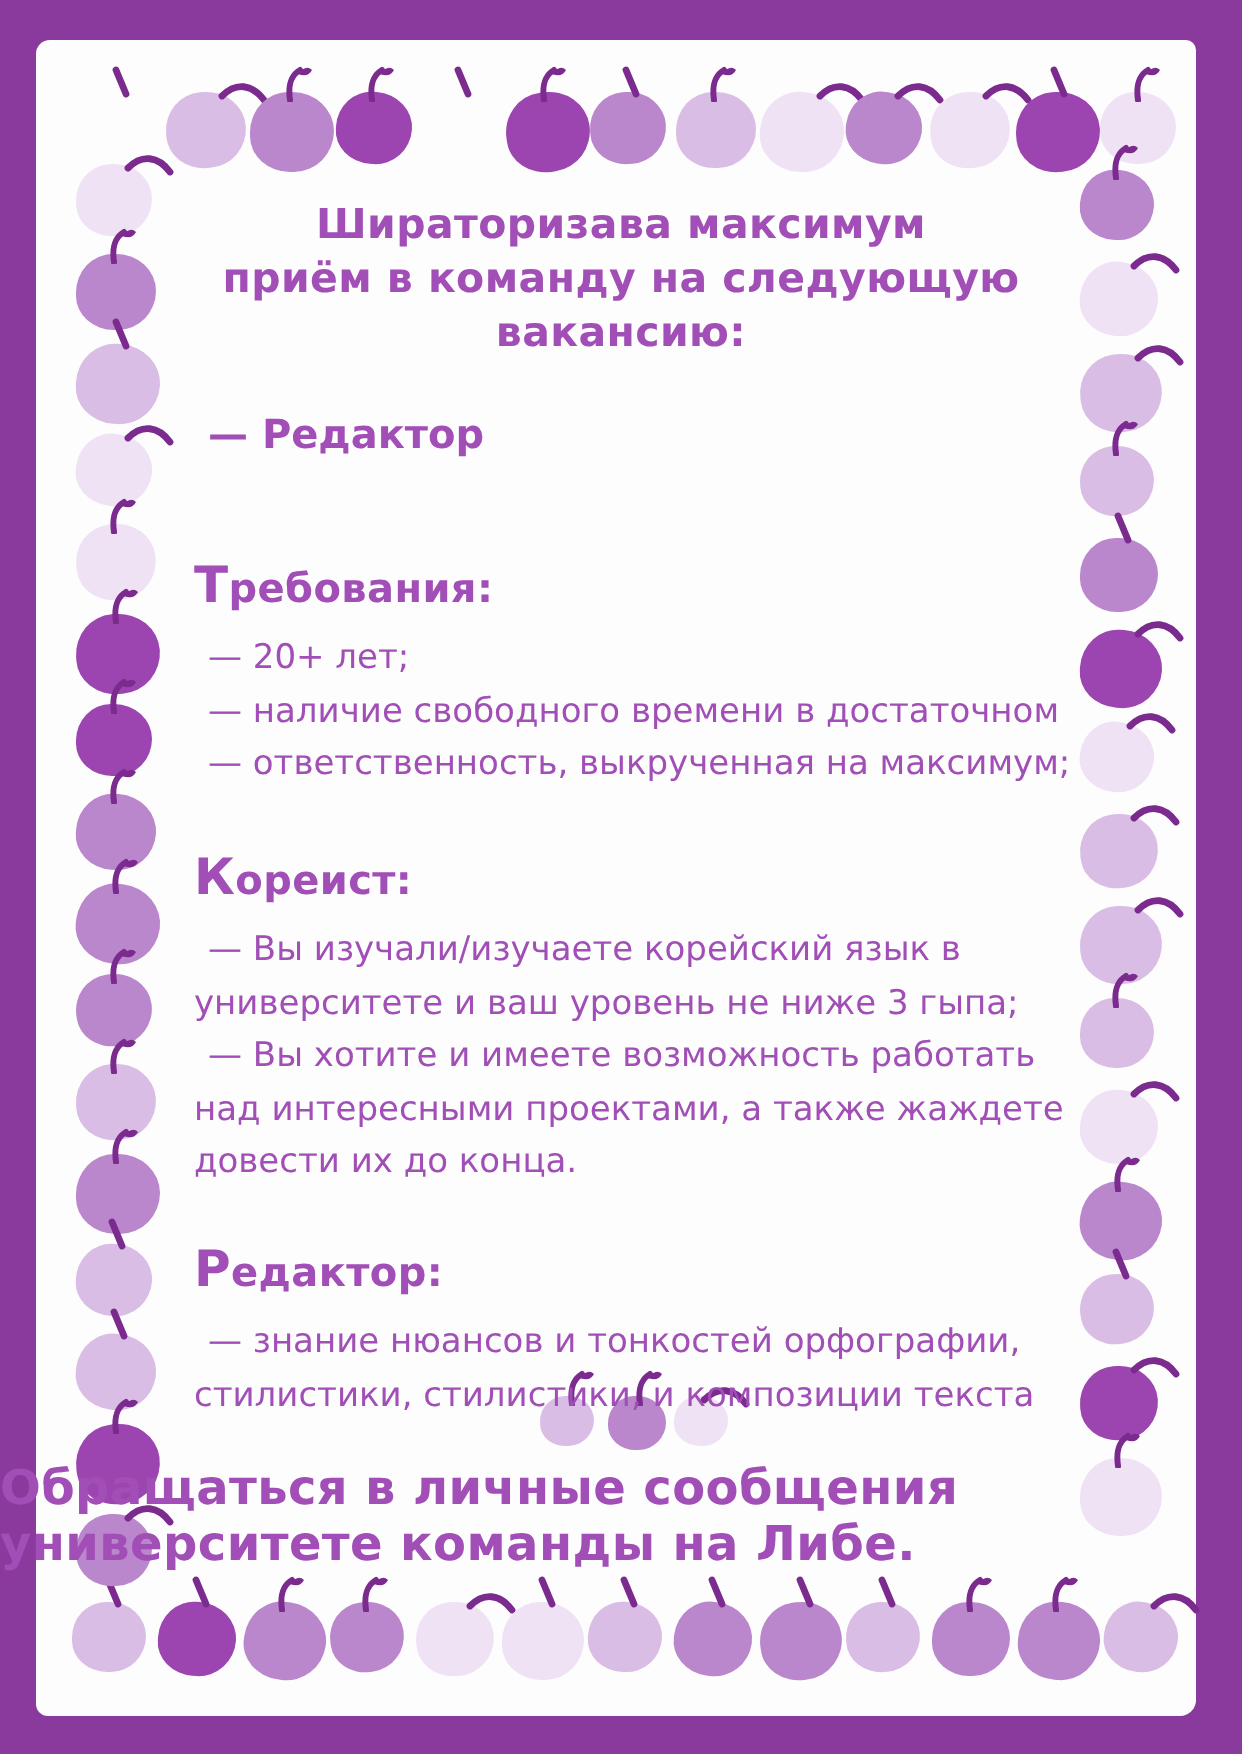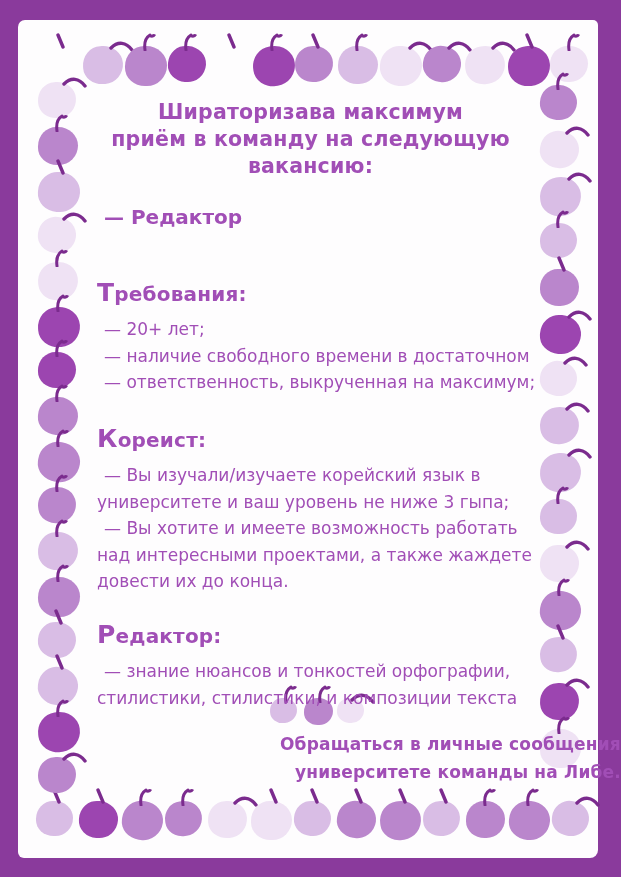--- a/index.html
+++ b/index.html
@@ -33,22 +33,22 @@
   }
   .vacancies{left:104px;top:202px;font-size:20px;line-height:30px;font-weight:600;}
   .section{left:97px;width:442px;}
   .section-heading{
     font-size:20px;font-weight:600;letter-spacing:.2px;margin-bottom:9px;
   }
   .section-heading::first-letter{font-size:25px;}
   .section-line{font-size:17px;line-height:26.5px;font-weight:500;}
   .dash-line{padding-left:7px;}
   .footer{
-    left:0;right:0;top:730px;text-align:right;
-    font-size:17px;line-height:28px;font-weight:600;letter-spacing:.2px;
+    left:0;right:0;top:730px;text-align:left;
+    font-size:24px;line-height:28px;font-weight:600;letter-spacing:.2px;
   }
 </style>
 </head>
 <body>
 
 <div class="stage" style="--frame: #8a3a9c; --card: #fefdfe; --accent: #a14eb6; --stem: #7b2b8e;">
   <div class="card"></div>
 
   <div class="decor" id="decor">
       <div class="berry" style="left: 40px; top: 46px; width: 38px; height: 36px;">

